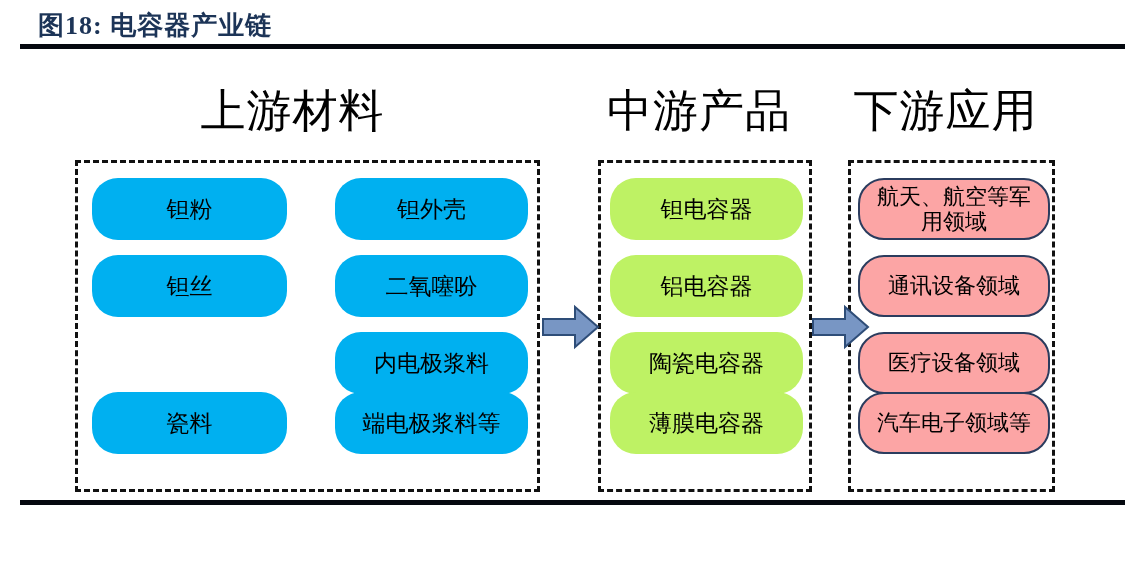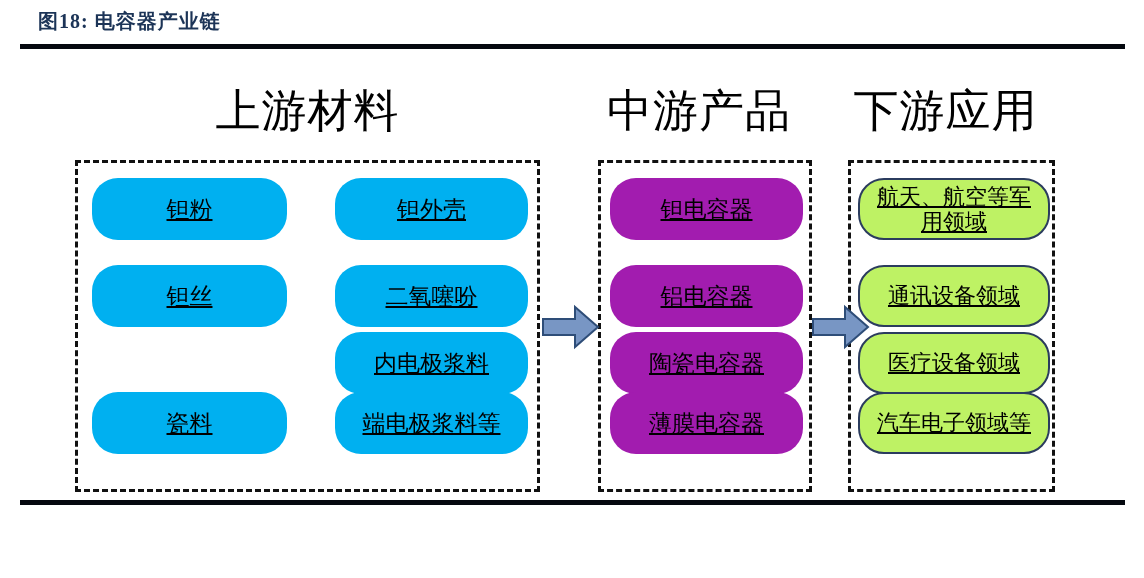--- a/index.html
+++ b/index.html
@@ -3,54 +3,54 @@
 <meta charset="utf-8">
 <style>
   html,body { margin:0; padding:0; background:#ffffff; }
   .canvas {
     position:relative; width:1144px; height:578px; background:#ffffff;
     font-family:"Liberation Sans","DejaVu Sans",sans-serif; overflow:hidden;
   }
   .fig-title {
     position:absolute; left:38px; top:8px;
     font-family:"Liberation Serif","DejaVu Serif",serif;
-    font-size:20px; font-weight:bold; color:#1c3457; letter-spacing:1px;
+    font-size:26px; font-weight:bold; color:#1c3457; letter-spacing:1px;
   }
   .rule { position:absolute; left:20px; width:1105px; height:5px; background:#05080f; }
   .rule-top { top:44px; }
   .rule-bottom { top:500px; }
   .col-header {
     position:absolute; top:82px; height:58px;
     font-size:45px; color:#000; text-align:center; line-height:58px;
     font-weight:500; letter-spacing:1px; white-space:nowrap;
   }
-  .hdr-up   { left:75px;  width:465px;text-align:center; }
+  .hdr-up   { left:60px;  width:465px;text-align:center; }
   .hdr-mid  { left:592px; width:214px; }
   .hdr-down { left:838px; width:215px; }
   .panel {
     position:absolute; top:160px; height:332px;
     border:3px dashed #111; box-sizing:border-box; background:transparent;
   }
   .panel-up   { left:75px;  width:465px; }
   .panel-mid  { left:598px; width:214px; }
   .panel-down { left:848px; width:207px; }
   .pill {
     position:absolute; height:62px; border-radius:26px;
     display:flex; align-items:center; justify-content:center;
     font-size:23px; color:#000; text-align:center;
-    line-height:1.15; padding:9px 10px; box-sizing:border-box;text-decoration:underline;
+    line-height:1.15; padding:9px 10px; box-sizing:border-box;
   }
   .pill-blue   { background:#00b0f0; }
-  .pill-yellow { background:#a21caf; }
-  .pill-slate  { background:#bef264; border:2px solid #2b3c5e; }
+  .pill-yellow { background:#bef264; }
+  .pill-slate  { background:#fca5a5; border:2px solid #2b3c5e; }
   .up-l  { left:92px;  width:195px; }
   .up-r  { left:335px; width:193px; }
   .mid-c { left:610px; width:193px; }
   .dn-c  { left:858px; width:192px; font-size:22px; }
-  .row1 { top:178px; } .row2 { top:255px;margin-top:10px; } .row3 { top:332px; } .row4 { top:392px; }
+  .row1 { top:178px; } .row2 { top:255px; } .row3 { top:332px; } .row4 { top:392px; }
   .arrow { position:absolute; top:304px; width:58px; height:46px; }
   .arrow-1 { left:542px; } .arrow-2 { left:812px; }
   .src-note {
     position:absolute; left:55px; top:517px;
     font-family:"Liberation Serif","DejaVu Serif",serif;
     font-size:21px; color:#111; letter-spacing:1px;
   }
 </style>
 </head>
 <body>

